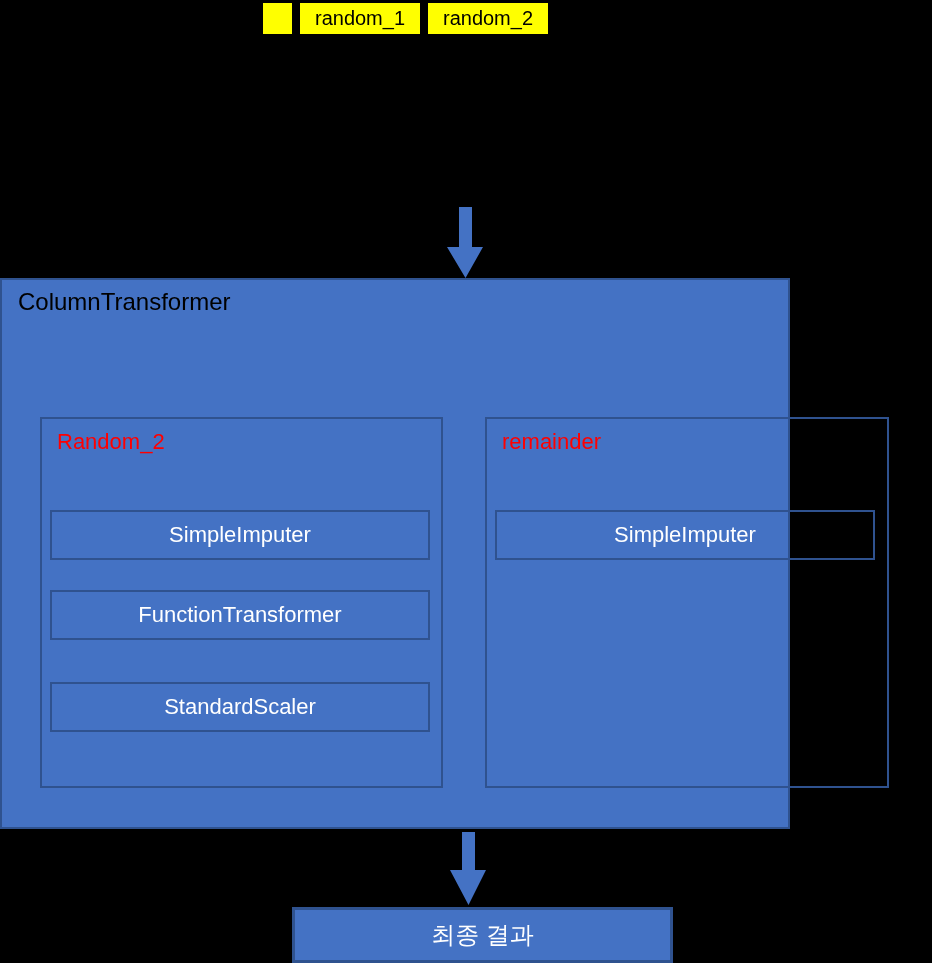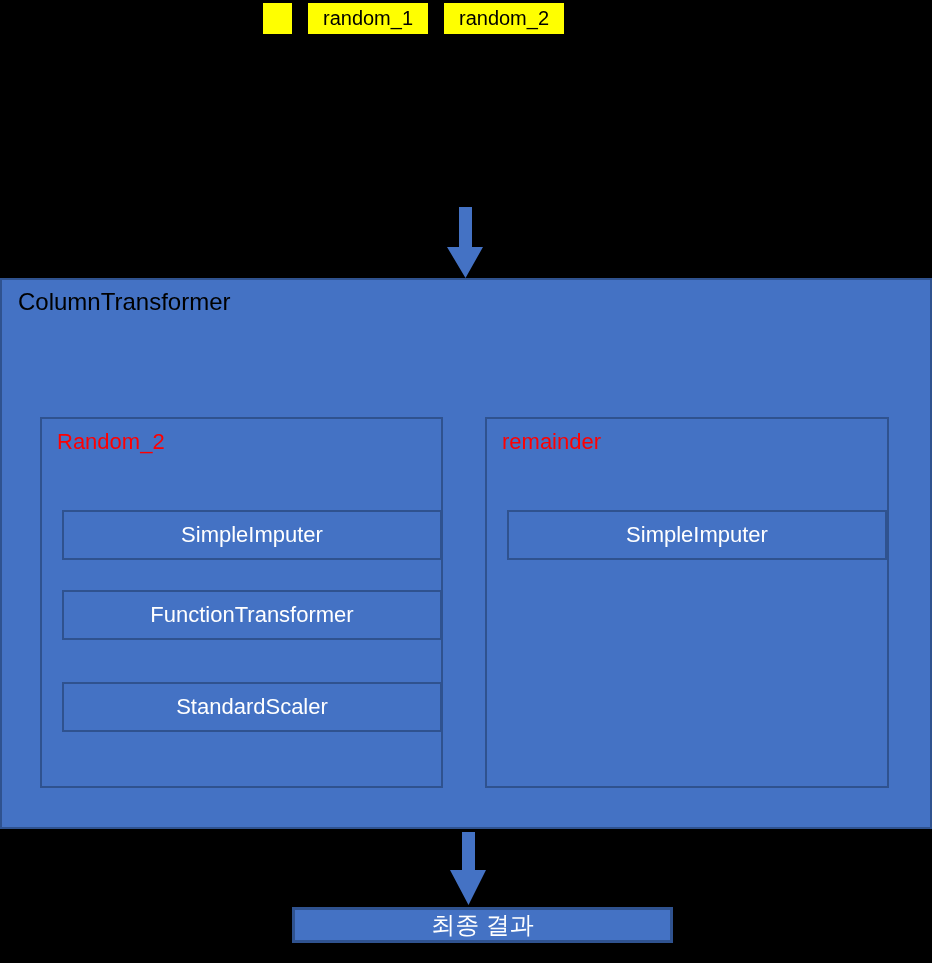--- a/index.html
+++ b/index.html
@@ -15,21 +15,21 @@
     background: var(--background, #000000);
     overflow: hidden;
   }
 
   
   .df-table {
     position: absolute;
     left: 263px;
     top: 3px;
     display: flex;
-    gap: 16px;
+    gap: 8px;
     height: 31px;
   }
   .df-cell {
     background: var(--table-fill, #FFFF00);
     color: var(--table-text, #000000);
     font-size: 20px;
     display: flex;
     align-items: center;
     justify-content: center;
     height: 31px;
@@ -41,21 +41,21 @@
   .arrow { position: absolute; }
   .arrow path { fill: var(--arrow, #4472C4); }
   .arrow-1 { left: 447px; top: 207px; }
   .arrow-2 { left: 450px; top: 832px; }
 
   
   .big-box {
     position: absolute;
     left: 0;
     top: 278px;
-    width: 932px;
+    width: 790px;
     height: 551px;
     background: var(--box-fill, #4472C4);
     border: 2px solid var(--box-border, #2F528F);
     box-sizing: border-box;
   }
   .big-label {
     position: absolute;
     left: 16px;
     top: 8px;
     font-size: 24px;
@@ -84,33 +84,32 @@
     left: 8px;
     width: 380px;
     height: 50px;
     border: 2px solid var(--box-border, #2F528F);
     box-sizing: border-box;
     color: var(--white-text, #FFFFFF);
     font-size: 22px;
     display: flex;
     align-items: center;
     justify-content: center;
-    margin-left: 12px;
   }
   .step.s1 { top: 91px; }
   .step.s2 { top: 171px; }
   .step.s3 { top: 263px; }
 
   
   .final-box {
     position: absolute;
     left: 292px;
     top: 907px;
     width: 381px;
-    height: 36px;
+    height: 56px;
     background: var(--box-fill, #4472C4);
     border: 3px solid var(--box-border, #2F528F);
     box-sizing: border-box;
     display: flex;
     align-items: center;
     justify-content: center;
     color: var(--white-text, #FFFFFF);
     font-size: 24px;
   }
 </style>

